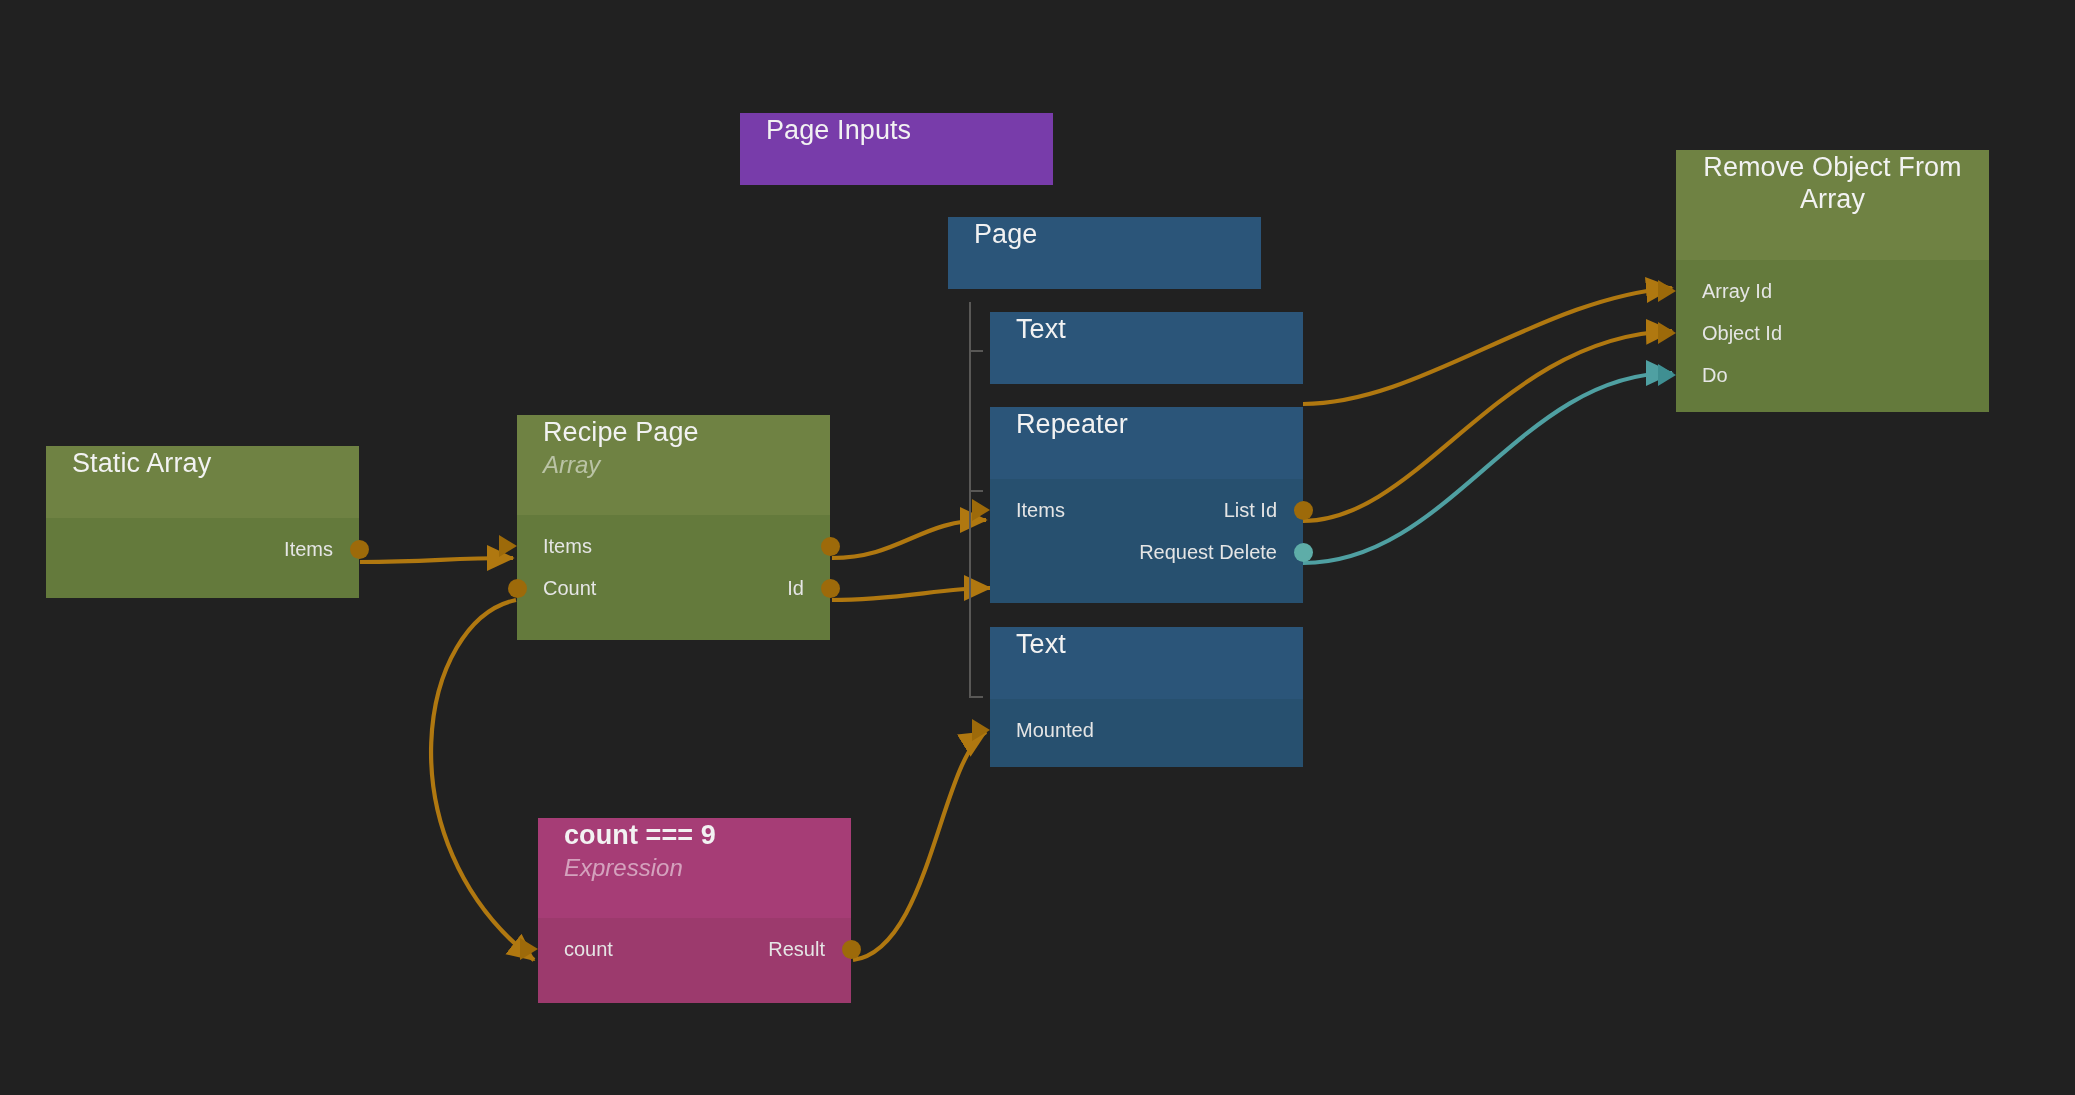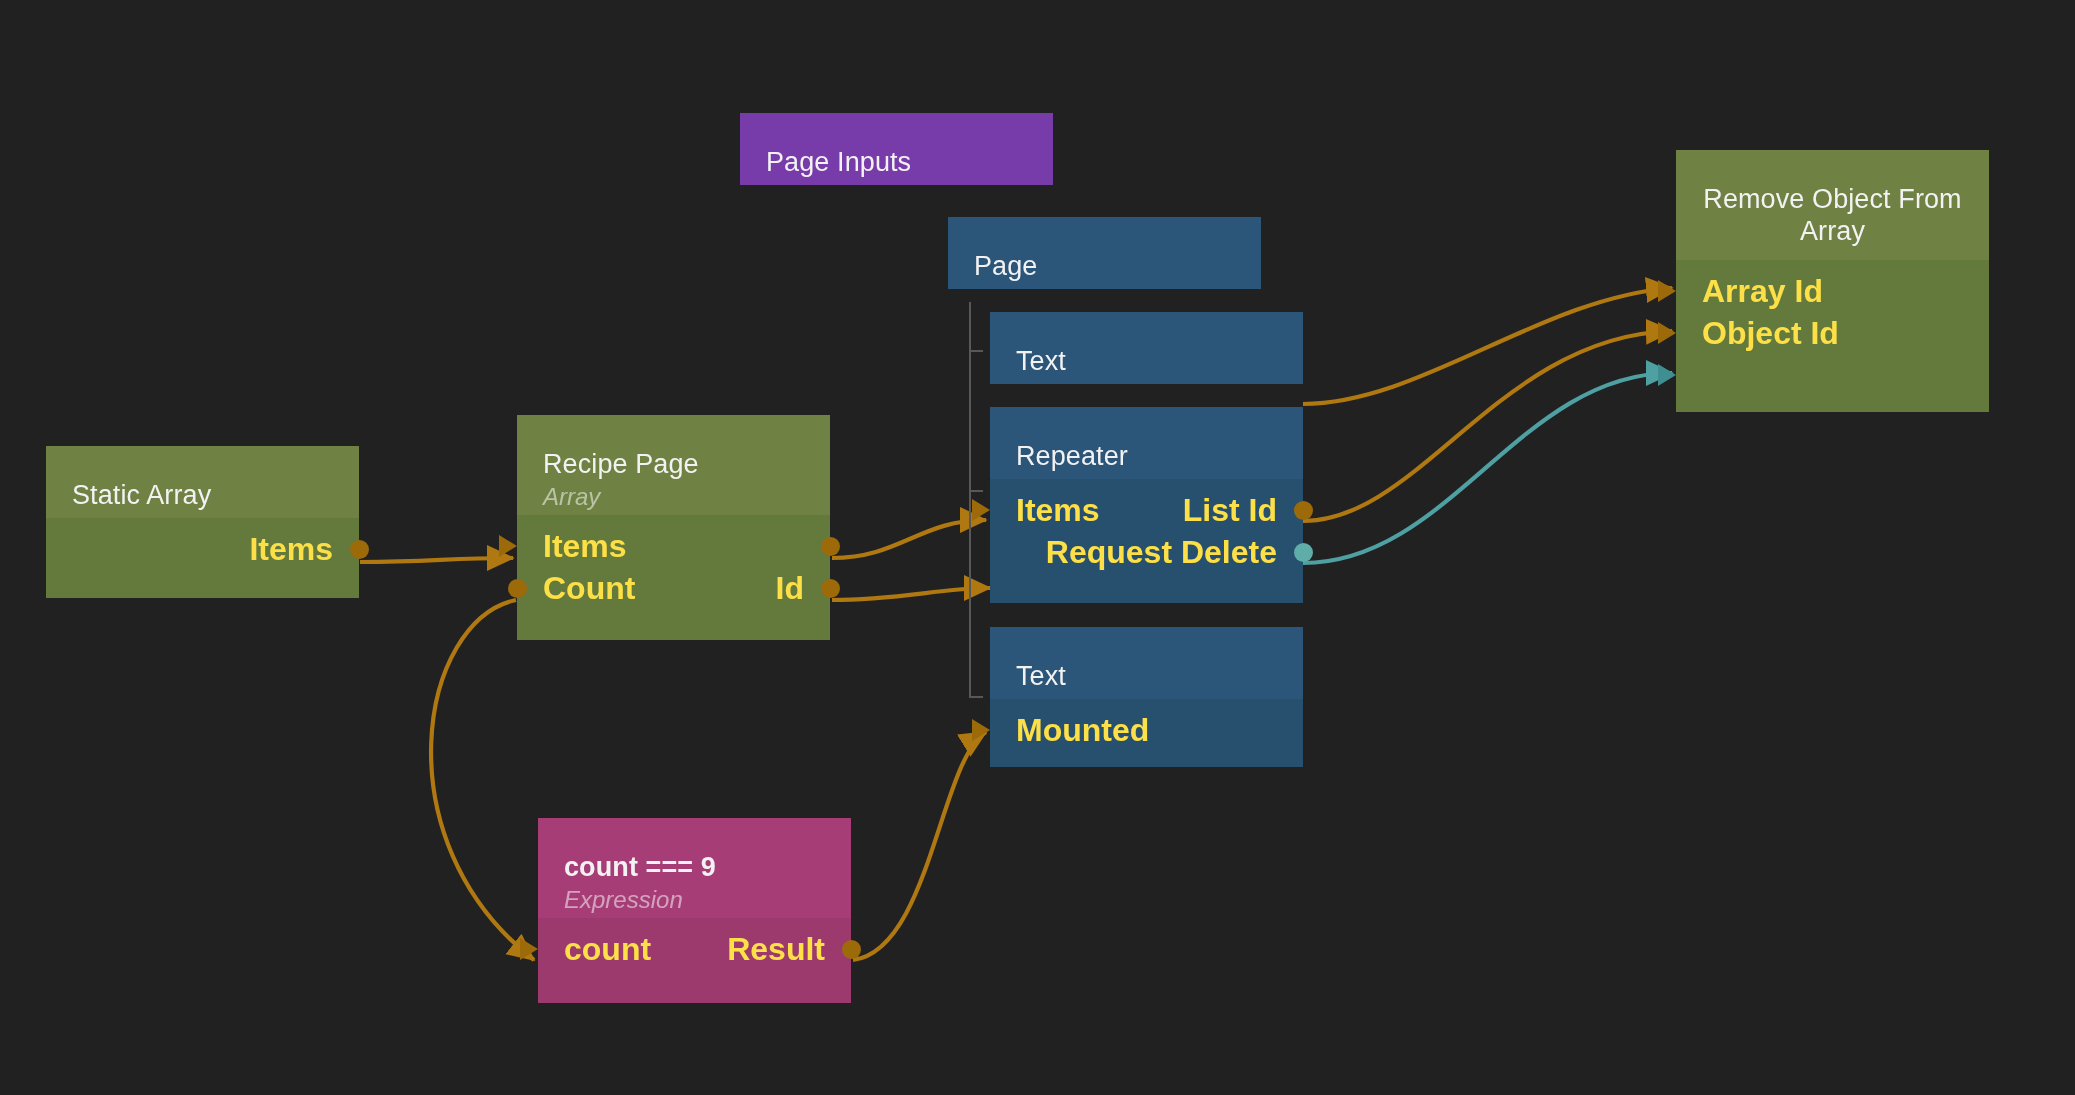--- a/index.html
+++ b/index.html
@@ -27,21 +27,21 @@
     z-index: 5;
   }
   .node {
     position: absolute;
     z-index: 10;
     box-sizing: border-box;
     overflow: visible;
   }
   .node-header {
     box-sizing: border-box;
-    padding: 34px 26px 18px 26px;
+    padding: 2px 26px 18px 26px;
     color: #f2f2f2;
     line-height: 1.18;
   }
   .node-title {
     font-size: 27px;
     font-weight: 400;
     letter-spacing: 0.1px;
     white-space: pre-wrap;
   }
   .node-title.bold { font-weight: 700; }
@@ -59,25 +59,24 @@
   .port-row {
     position: relative;
     display: flex;
     align-items: center;
     justify-content: space-between;
     height: 42px;
     box-sizing: border-box;
     padding: 0 26px;
   }
   .port-label {
-    font-size: 32px;
-    color: #fde047;
+    font-size: 20px;
+    color: #e5e5e5;
     line-height: 1;
     white-space: nowrap;
-    font-weight: bold;
   }
   .port-label.out { margin-left: auto; }
   .port-label.blank { visibility: hidden; }
 
   
   .port-dot {
     position: absolute;
     width: 19px;
     height: 19px;
     border-radius: 50%;
@@ -234,20 +233,24 @@
         </div>
         <div class="node-body">
           <div class="port-row">
             <span class="port-label">Array Id</span>
             <span class="port-label out blank">&nbsp;</span>
           </div>
           <div class="port-row">
             <span class="port-label">Object Id</span>
             <span class="port-label out blank">&nbsp;</span>
           </div>
+          <div class="port-row">
+            <span class="port-label">Do</span>
+            <span class="port-label out blank">&nbsp;</span>
+          </div>
         </div>
         <div class="port-arrow orange" style="top: 130px; left: -18px;"></div>
         <div class="port-arrow orange" style="top: 172px; left: -18px;"></div>
         <div class="port-arrow teal" style="top: 214px; left: -18px;"></div>
       </div>
     </div>
 <div class="tree-bracket" style="left: 969px; top: 302px; height: 396px; width: 16px;">
       <div class="vline" style="height: 396px;"></div>
       <div class="tick" style="top: 48px; left: 0px;"></div>
       <div class="tick" style="top: 188px; left: 0px;"></div>

